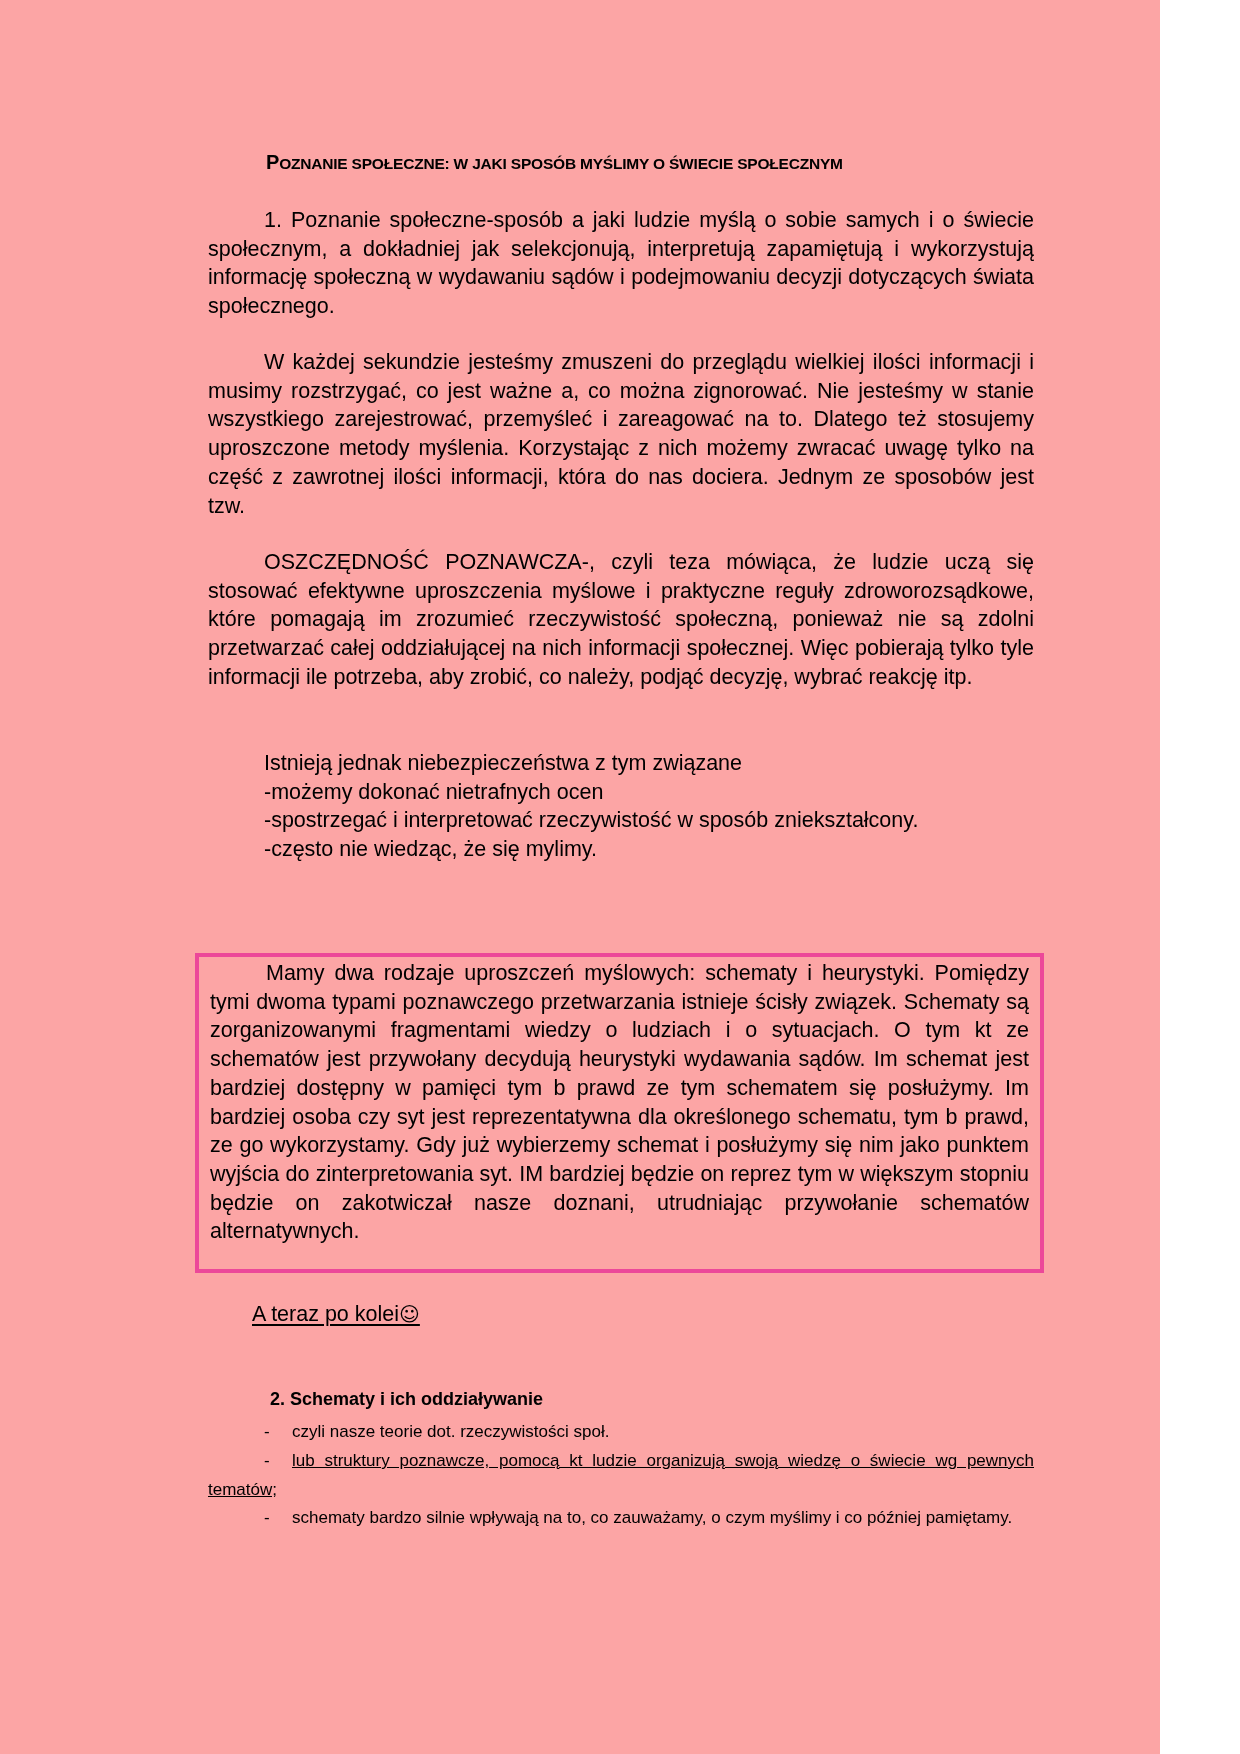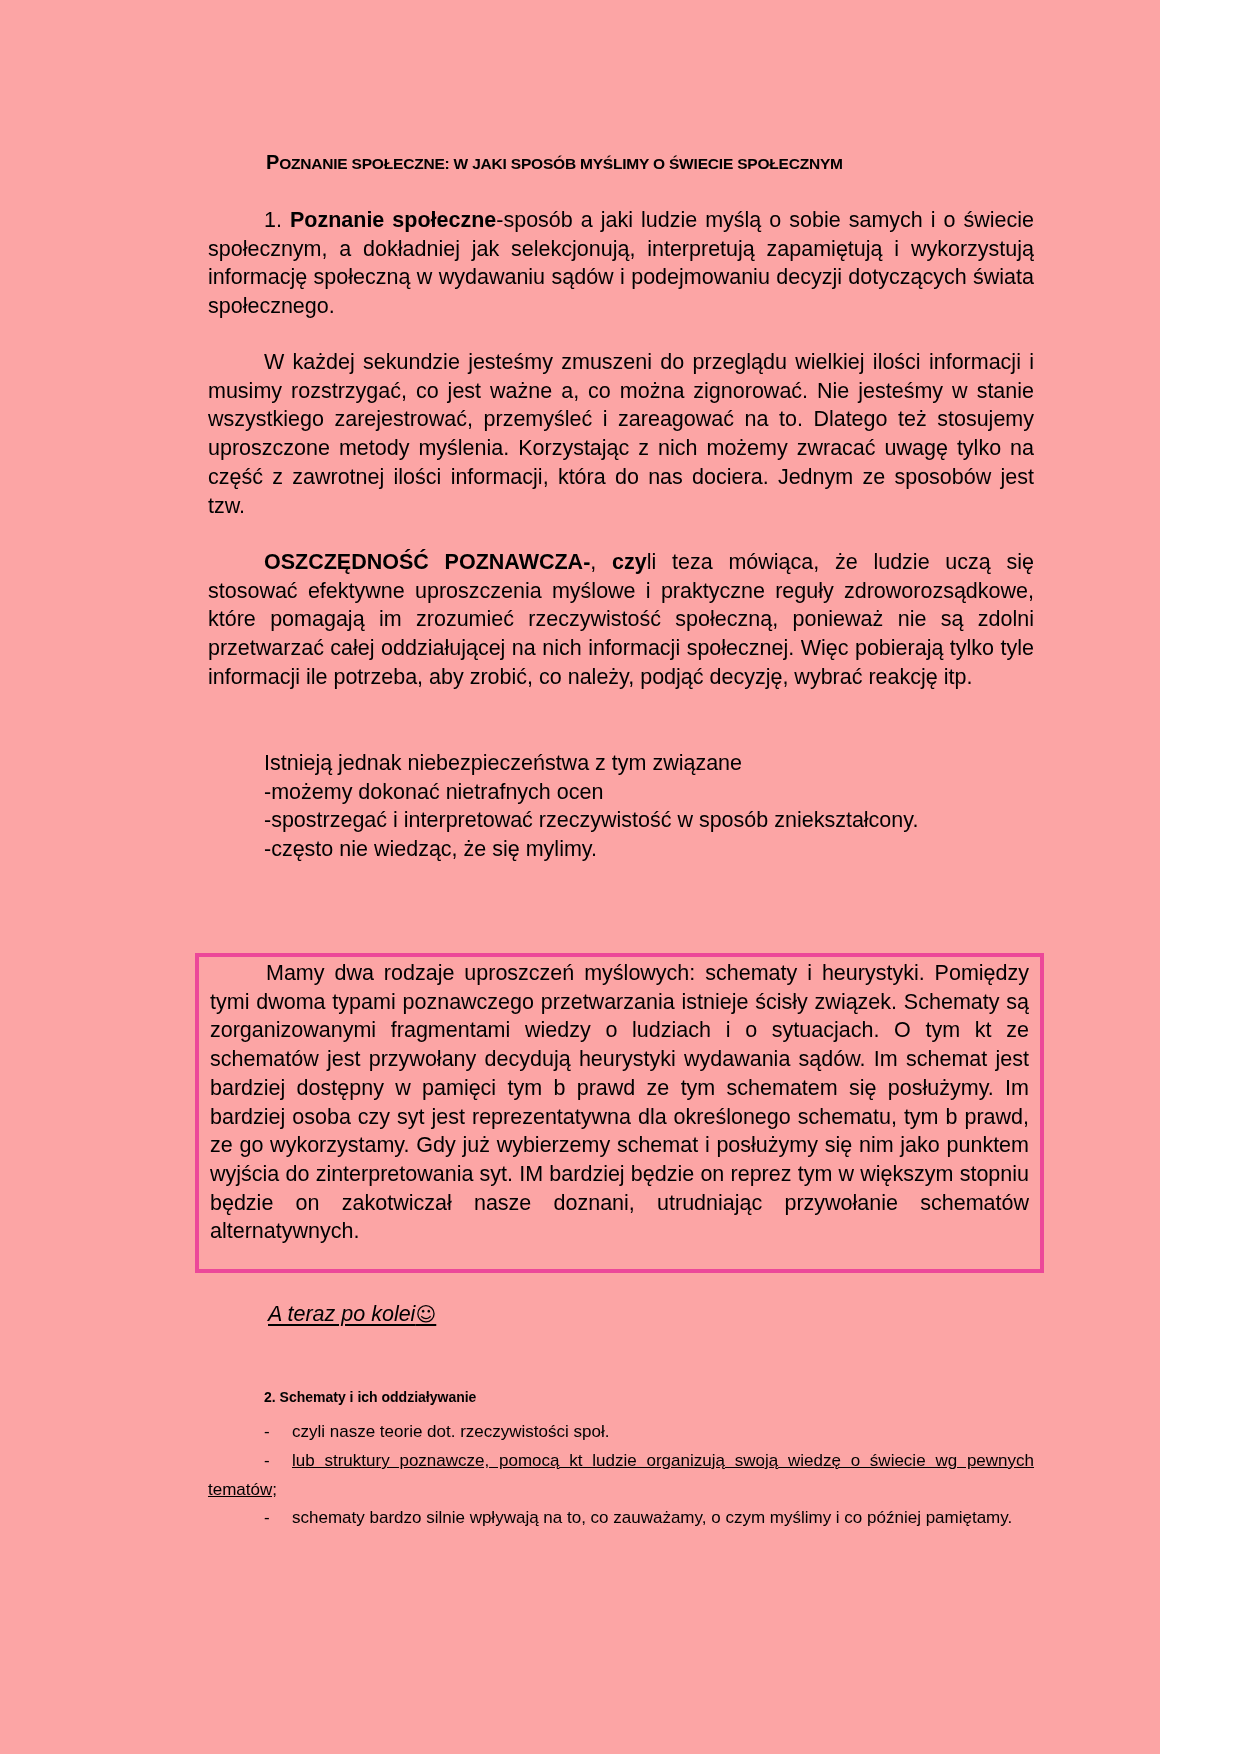--- a/index.html
+++ b/index.html
@@ -12,39 +12,39 @@
     position: absolute; left: 266px; top: 151px; width: 800px;
     font-family: "Liberation Sans", sans-serif; font-weight: bold; font-size: 15.5px;
     letter-spacing: -0.2px; white-space: nowrap;
   }
   .title .big { font-size: 20px; }
   .para {
     position: absolute; left: 208px; width: 826px;
     font-size: 21.5px; line-height: 28.7px; text-align: justify;
     text-indent: 56px; margin: 0;
   }
-  .para b { font-weight: bold; }
+  .para b { font-weight: normal; }
   .list {
     position: absolute; left: 264px; width: 780px;
     font-size: 21.5px; line-height: 28.7px; margin: 0; padding: 0; list-style: none;
   }
   .list li { white-space: nowrap; }
   .box {
     position: absolute; left: 195px; top: 953px; width: 849px; height: 320px;
     border: 4px solid #ec4899; box-sizing: border-box;
   }
   .box .para { position: static; width: auto; padding: 0 11px; margin-top: 2px; }
   .lead {
-    position: absolute; left: 268px; top: 1302px;
-    font-size: 21.5px; text-decoration: underline; text-underline-offset: 3px; font-style: italic;
+    position: absolute; left: 252px; top: 1302px;
+    font-size: 21.5px; text-decoration: underline; text-underline-offset: 3px;
   }
   .smiley { font-family: "DejaVu Sans", sans-serif; font-size: 20px; }
   .h2 {
-    position: absolute; left: 264px; top: 1389px;
-    font-size: 14px; font-weight: bold;
+    position: absolute; left: 270px; top: 1389px;
+    font-size: 18px; font-weight: bold;
   }
   .bullet {
     position: absolute; left: 208px; width: 826px;
     font-size: 17px; line-height: 28.7px; text-align: justify; margin: 0;
     text-indent: 56px;
   }
   .bullet .dash { display: inline-block; width: 28px; text-indent: 0; }
 </style>
 </head>
 <body>

